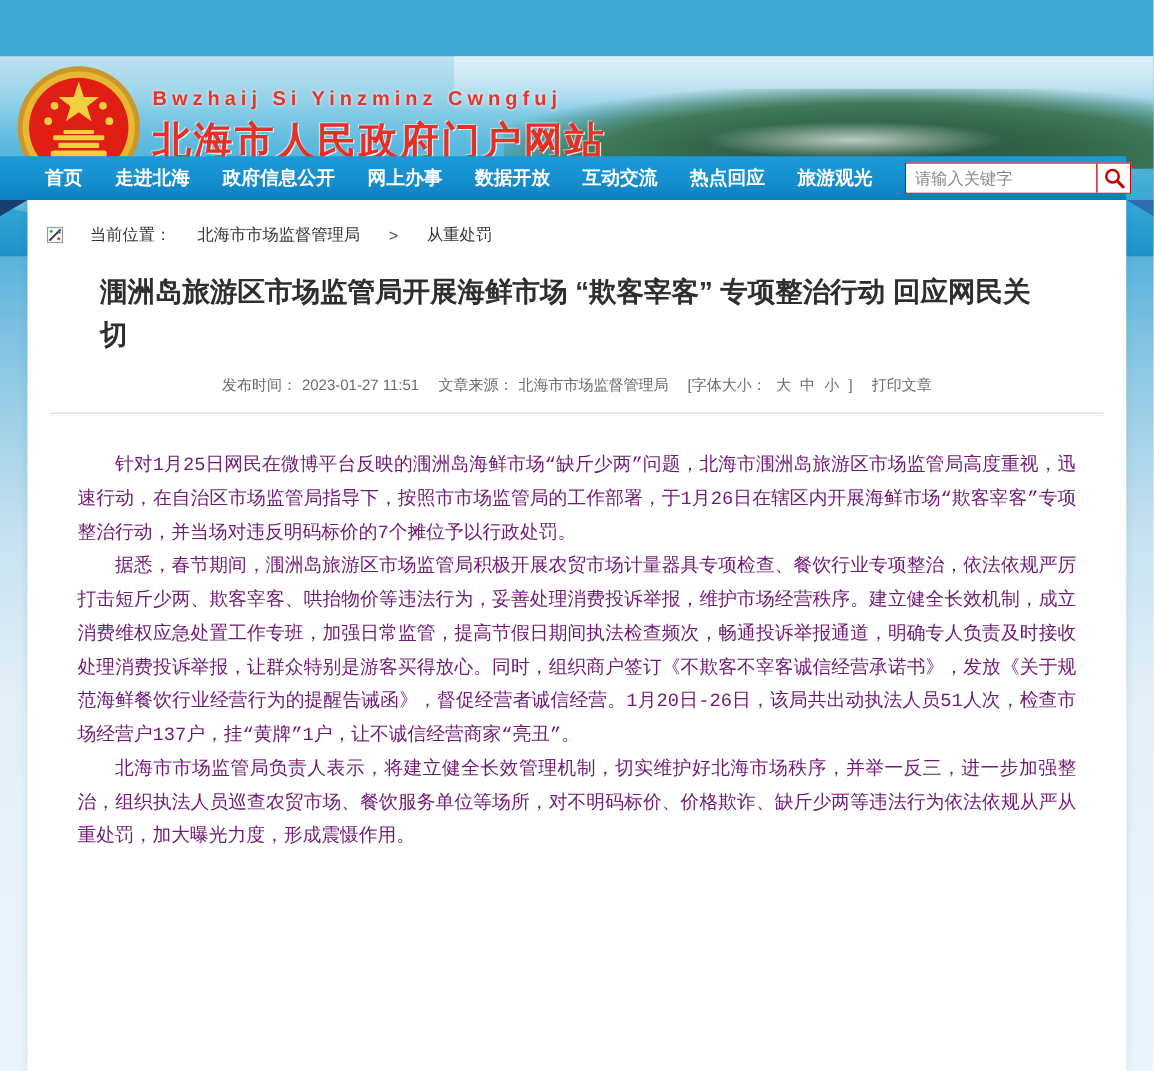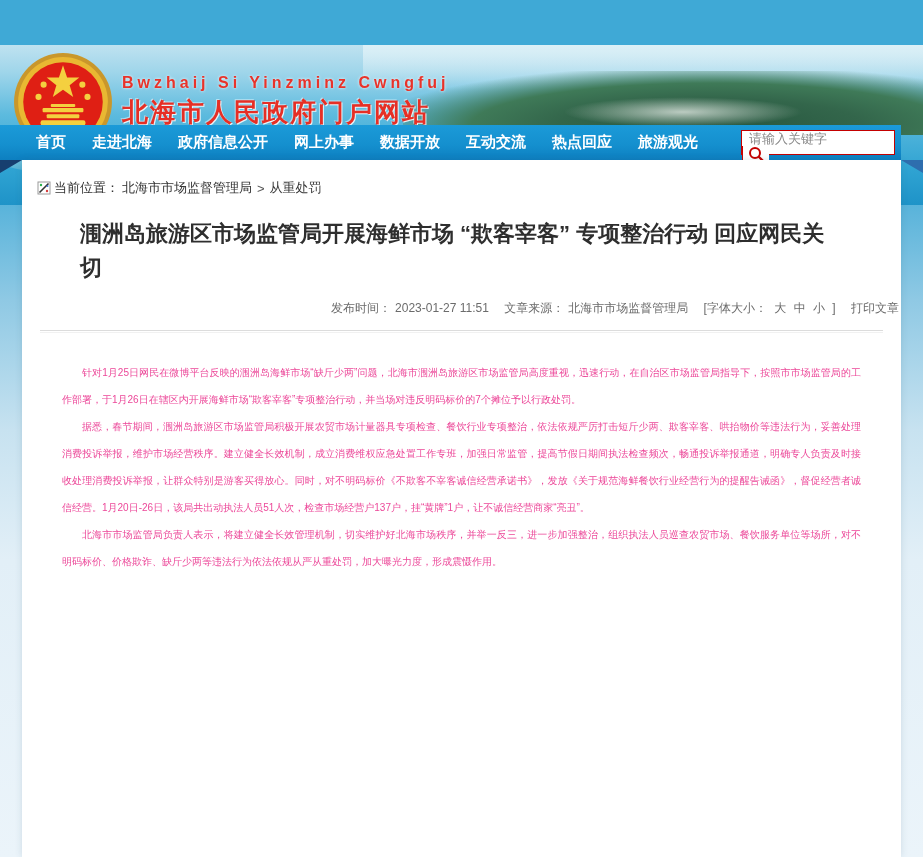--- a/index.html
+++ b/index.html
@@ -19,65 +19,65 @@
   .header .island2 { position:absolute; right:120px; top:52px; width:240px; height:30px; border-radius:50%;
     background:radial-gradient(ellipse at center, rgba(235,240,235,.75) 0%, rgba(235,240,235,0) 70%); }
   .header .shore { position:absolute; left:0; top:96px; width:420px; height:40px; border-radius:50%;
     background:radial-gradient(ellipse at 30% 50%, rgba(214,233,224,.5) 0%, rgba(214,233,224,0) 70%); }
 
   .logo-area { position:absolute; left:12px; top:6px; display:flex; align-items:center; cursor:pointer; }
   .emblem { width:102px; height:102px; }
   .header-text { margin-left:8px; }
   .zhuang { color:#e8332a; font-weight:bold; font-size:16px; letter-spacing:4px;
     text-shadow:0 0 3px rgba(255,255,255,.9); }
-  .site-title { color:#e62f25; font-weight:bold; font-size:26px; letter-spacing:2px; margin-top:3px;
+  .site-title { color:#e62f25; font-weight:bold; font-size:31px; letter-spacing:2px; margin-top:3px;
     text-shadow:1px 1px 0 rgba(255,255,255,.85), -1px -1px 0 rgba(255,255,255,.5); }
   .site-url { color:#e62f25; font-weight:bold; font-size:21px; margin-top:5px;
     text-shadow:0 0 3px rgba(255,255,255,.9); }
 
   
   .navbar { position:absolute; left:0; top:125px; width:901px; height:35px;
     background:linear-gradient(180deg,#1b9ad8 0%,#1590cf 55%,#0d7fc0 100%);
     display:flex; align-items:center; gap:26px; padding-left:36px; }
   .nav-item { color:#fff; font-weight:bold; font-size:15px; white-space:nowrap; cursor:pointer; }
   .search-box { margin-left:auto; margin-right:6px; display:flex; align-items:stretch;
-    background:#fff; border:1px solid #c40000; height:25px;flex-direction:column; }
+    background:#fff; border:1px solid #c40000; height:25px; }
   .search-input { border:none; outline:none; width:152px; font-size:13px; padding:0 7px; color:#333; }
   .search-input::placeholder { color:#8a8a8a; }
   .search-btn { width:27px; background:#fff; border:none; border-left:1px solid #c40000;
     display:flex; align-items:center; justify-content:center; cursor:pointer; }
 
   
   .fold-left { position:absolute; left:0; top:160px; width:0; height:0;
     border-top:13px solid #173f6f; border-right:22px solid transparent; }
   .fold-right { position:absolute; left:901px; top:160px; width:0; height:0;
     border-top:13px solid #2e6eae; border-left:22px solid transparent; }
 
   
   .page { position:absolute; left:22px; top:160px; width:879px; height:697px; background:#fff;
     box-shadow:0 0 7px rgba(40,80,110,.15); }
 
-  .breadcrumb { display:flex; align-items:center; gap:3px; padding:19px 12px 0 15px;
+  .breadcrumb { display:flex; align-items:center; gap:21px; padding:19px 12px 0 15px;
     font-size:13px; color:#333; }
   .breadcrumb .crumb-link { cursor:pointer; }
   .breadcrumb .sep { color:#555; padding:0 2px; }
 
   .article-title { margin:20px 58px 0; text-align:left; font-size:22px; font-weight:bold;
     color:#2e2e2e; line-height:34px; }
 
-  .meta { margin-top:15px; text-align:right; font-size:12px; color:#6b6b6b; }
+  .meta { margin-top:15px; text-align:center; font-size:12px; color:#6b6b6b; }
   .meta span { margin:0 2px; }
   .meta .gap { margin-left:10px; }
   .meta .clickable { cursor:pointer; }
 
   .divider { margin:13px 18px 0; height:3px; border-top:1px solid #dcdcdc; border-bottom:1px solid #f1f1f1; }
 
   .article-body { padding:26px 40px 30px; }
-  .article-body p { font-size:10px; color:#ec4899; line-height:27px; text-align:justify;
-    text-indent:2em; margin:0; }
+  .article-body p { font-size:15px; color:#701a75; line-height:27px; text-align:justify;
+    text-indent:2em; margin:0;font-family:Liberation Mono, monospace; }
 </style>
 </head>
 <body>
 
 <div class="stage">
 
   <div class="header">
     <div class="sky"></div>
     <div class="island"></div>
     <div class="island2"></div>
@@ -155,18 +155,18 @@
       <span class="clickable">中</span>
       <span class="clickable">小</span>
       <span>]</span>
       <span class="gap clickable">打印文章</span>
     </div>
 
     <div class="divider"></div>
 
     <div class="article-body">
       <p>针对1月25日网民在微博平台反映的涠洲岛海鲜市场“缺斤少两”问题，北海市涠洲岛旅游区市场监管局高度重视，迅速行动，在自治区市场监管局指导下，按照市市场监管局的工作部署，于1月26日在辖区内开展海鲜市场“欺客宰客”专项整治行动，并当场对违反明码标价的7个摊位予以行政处罚。</p>
-      <p>据悉，春节期间，涠洲岛旅游区市场监管局积极开展农贸市场计量器具专项检查、餐饮行业专项整治，依法依规严厉打击短斤少两、欺客宰客、哄抬物价等违法行为，妥善处理消费投诉举报，维护市场经营秩序。建立健全长效机制，成立消费维权应急处置工作专班，加强日常监管，提高节假日期间执法检查频次，畅通投诉举报通道，明确专人负责及时接收处理消费投诉举报，让群众特别是游客买得放心。同时，对不明码标价《不欺客不宰客诚信经营承诺书》，发放《关于规范海鲜餐饮行业经营行为的提醒告诫函》，督促经营者诚信经营。1月20日-26日，该局共出动执法人员51人次，检查市场经营户137户，挂“黄牌”1户，让不诚信经营商家“亮丑”。</p>
+      <p>据悉，春节期间，涠洲岛旅游区市场监管局积极开展农贸市场计量器具专项检查、餐饮行业专项整治，依法依规严厉打击短斤少两、欺客宰客、哄抬物价等违法行为，妥善处理消费投诉举报，维护市场经营秩序。建立健全长效机制，成立消费维权应急处置工作专班，加强日常监管，提高节假日期间执法检查频次，畅通投诉举报通道，明确专人负责及时接收处理消费投诉举报，让群众特别是游客买得放心。同时，组织商户签订《不欺客不宰客诚信经营承诺书》，发放《关于规范海鲜餐饮行业经营行为的提醒告诫函》，督促经营者诚信经营。1月20日-26日，该局共出动执法人员51人次，检查市场经营户137户，挂“黄牌”1户，让不诚信经营商家“亮丑”。</p>
       <p>北海市市场监管局负责人表示，将建立健全长效管理机制，切实维护好北海市场秩序，并举一反三，进一步加强整治，组织执法人员巡查农贸市场、餐饮服务单位等场所，对不明码标价、价格欺诈、缺斤少两等违法行为依法依规从严从重处罚，加大曝光力度，形成震慑作用。</p>
     </div>
 
   </div>
 </div>
 
 </body></html>

